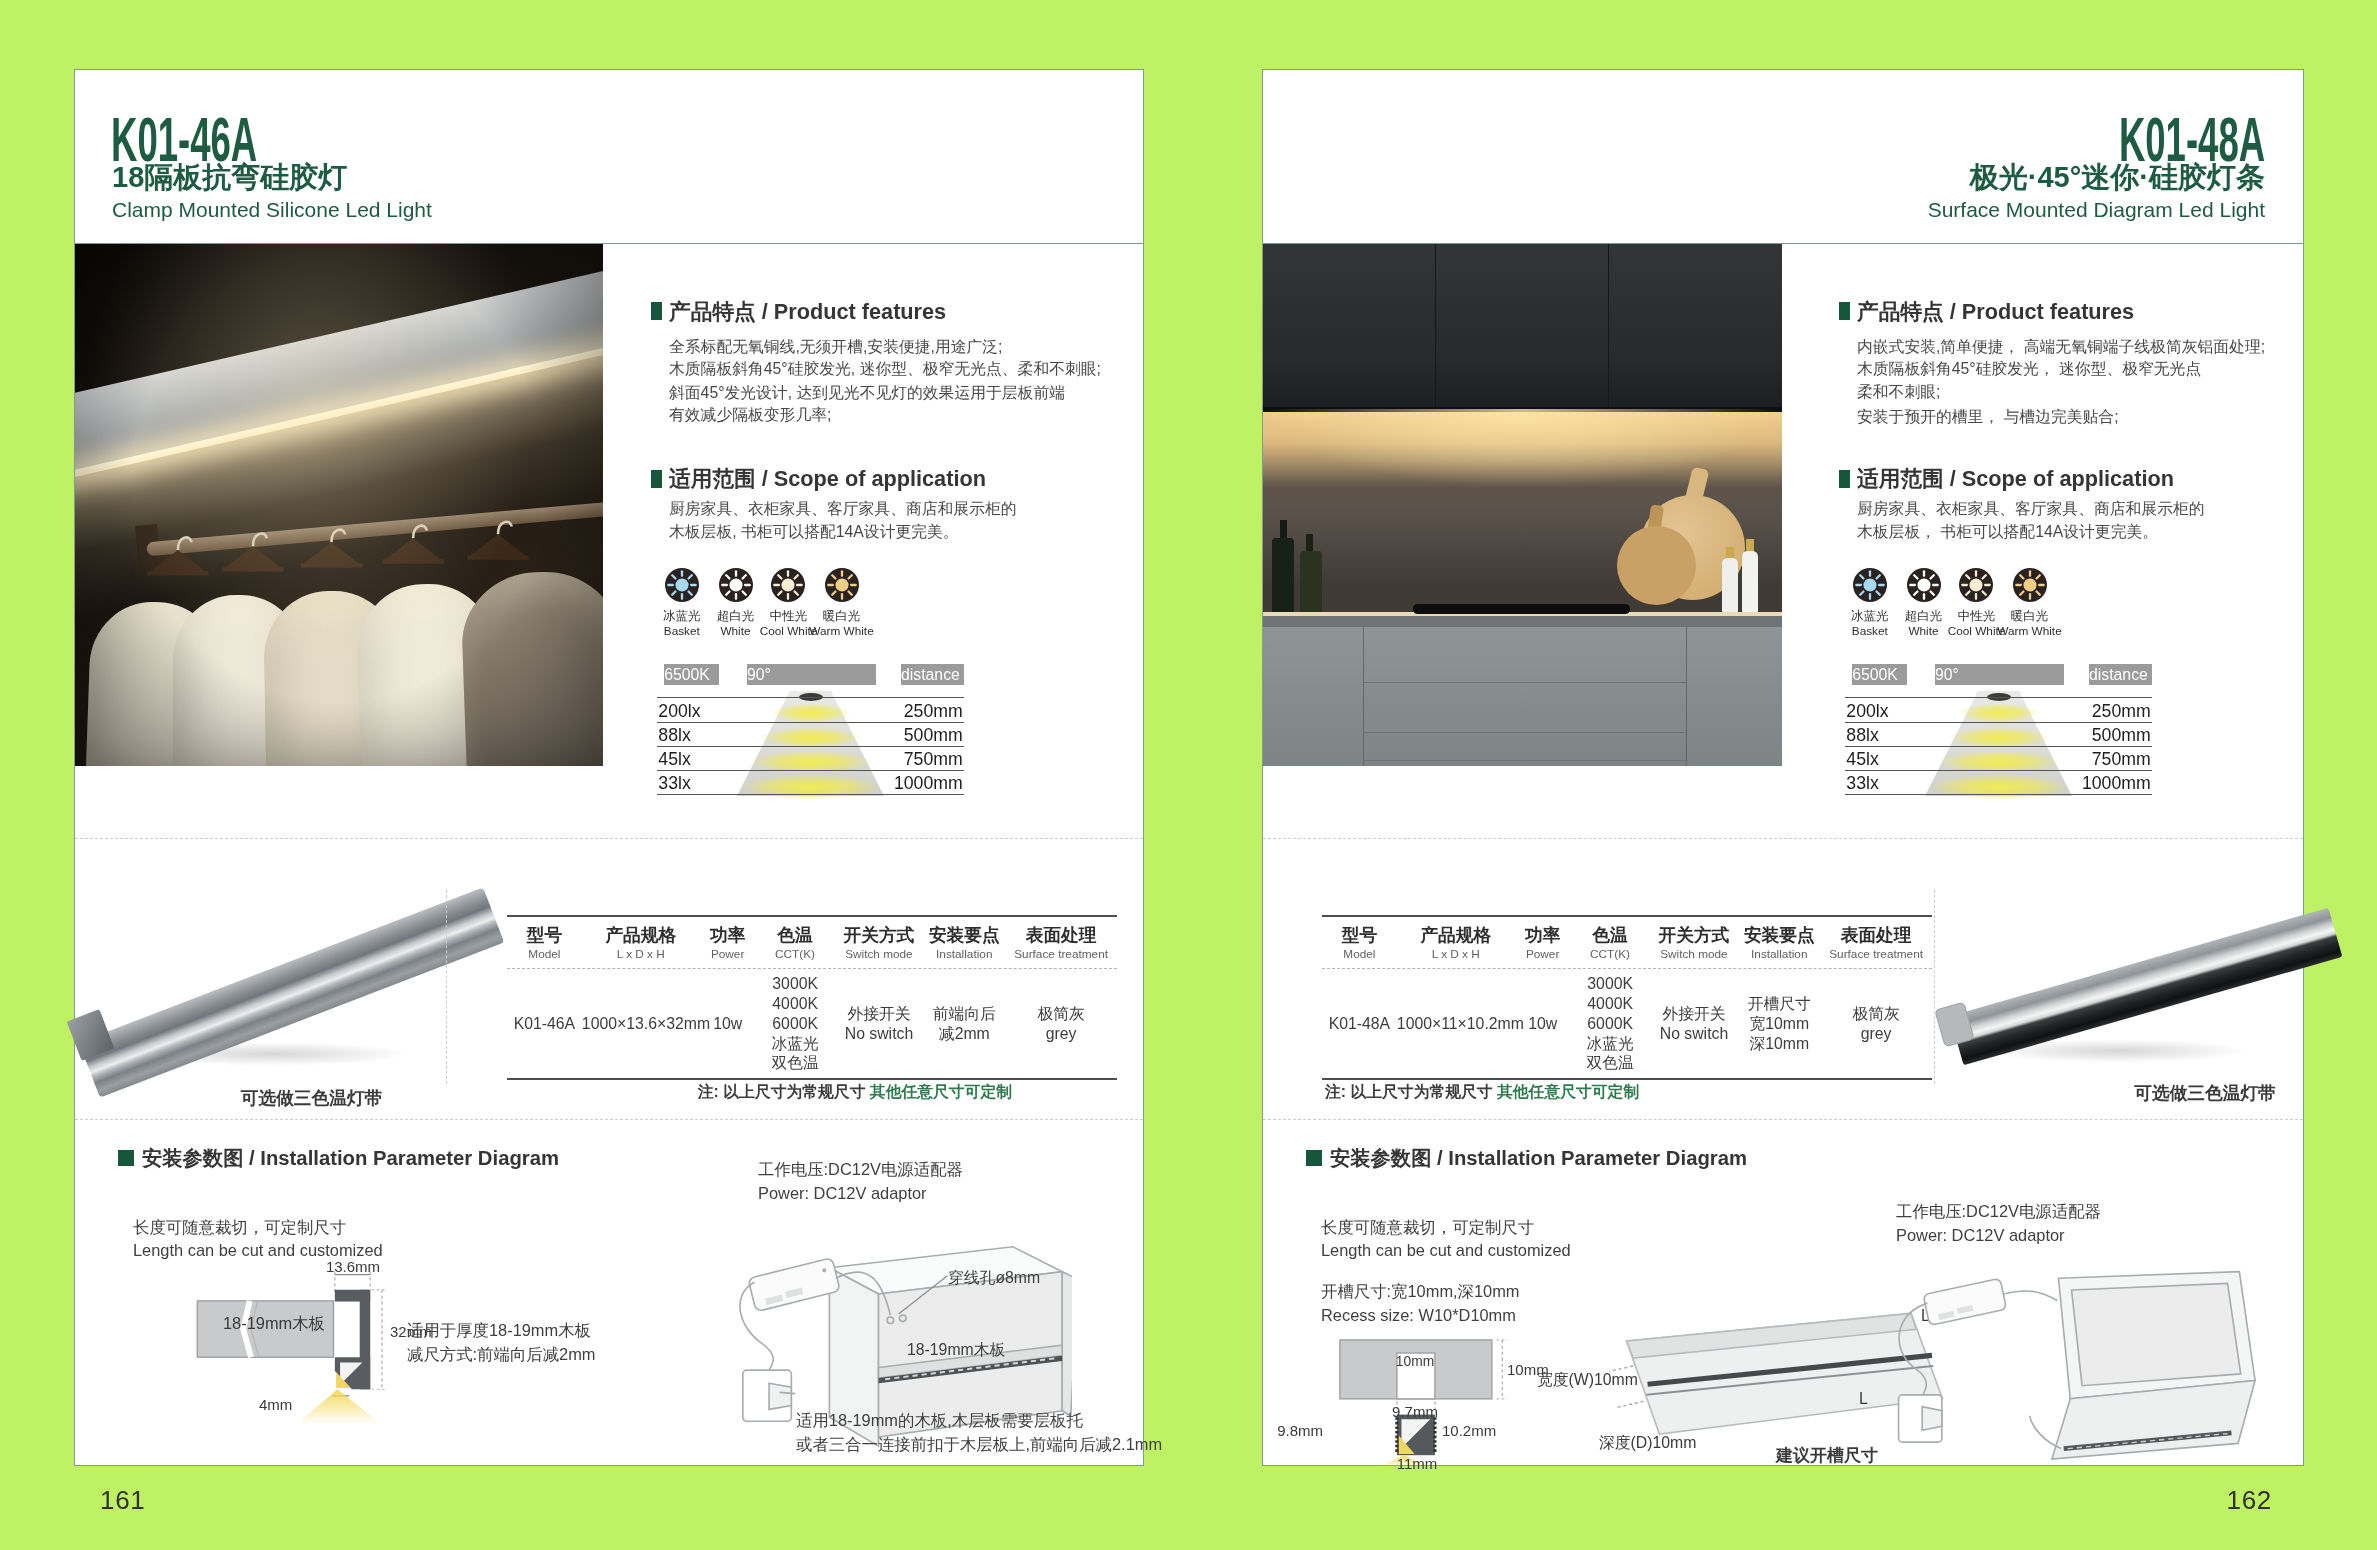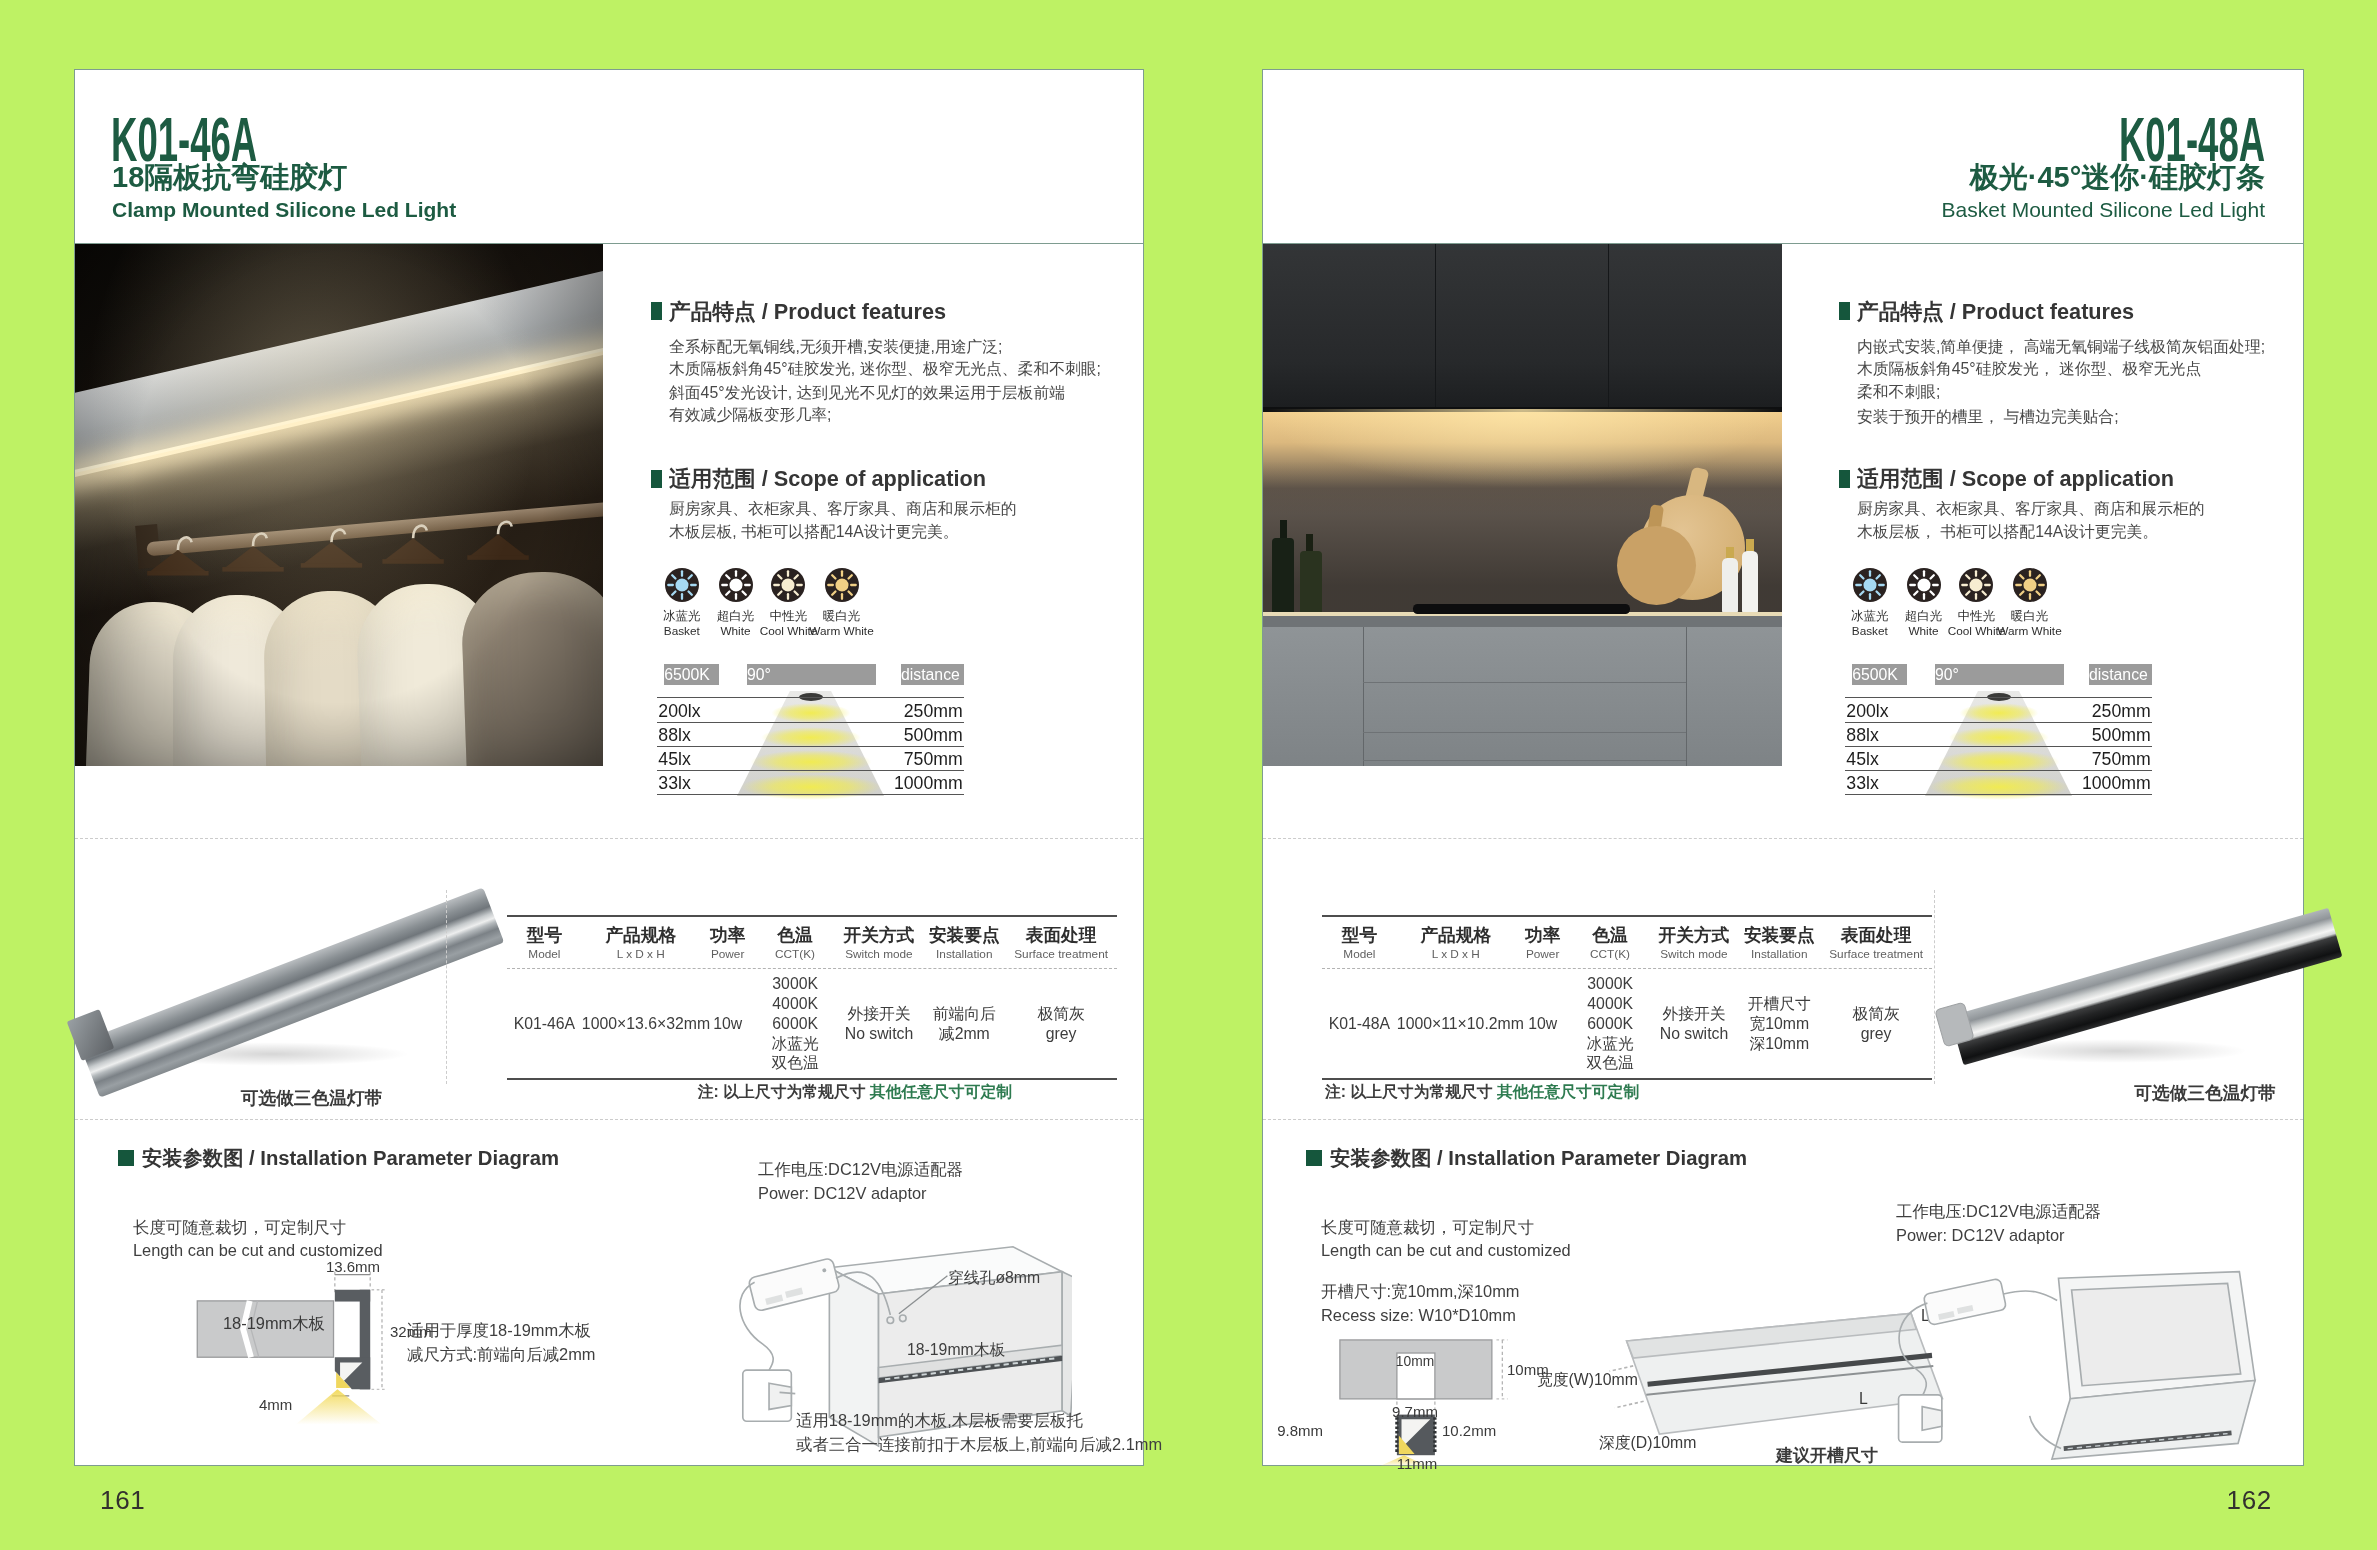--- a/index.html
+++ b/index.html
@@ -93,21 +93,21 @@
   .prof-shadow{height:23.6px;border-radius:50%;background:radial-gradient(ellipse,rgba(0,0,0,.16),rgba(0,0,0,0) 70%);}
 </style>
 </head>
 <body>
 
 <div class="sheet">
 
   <div class="page page-left">
     <div class="a model-title tl" style="left:36px;top:38px;">K01-46A</div>
     <div class="a sub-cn" style="left:37px;top:93px;">18隔板抗弯硅胶灯</div>
-    <div class="a sub-en" style="left:37px;top:129px;font-weight:bold;">Clamp Mounted Silicone Led Light</div>
+    <div class="a sub-en" style="left:37px;top:129px;">Clamp Mounted Silicone Led Light</div>
     <div class="a divider"></div>
 
     <div class="a photo photo-left">
       <div class="a pl-shelf"></div>
       <div class="a pl-led"></div>
       <div class="a pl-glow"></div>
       <div class="a pl-mount"></div>
       <div class="a pl-rail"></div>
       <svg class="a" style="left:66px;top:276px;width:407px;height:98px;" viewBox="0 0 620 150">
         <g fill="#3c2817">
@@ -389,21 +389,21 @@
     </svg>
     <div class="a itext" style="left:873px;top:1200px;font-size:15.8px;">穿线孔ø8mm</div>
     <div class="a itext" style="left:832px;top:1272px;font-size:15.8px;">18-19mm木板</div>
     <div class="a itext" style="left:721px;top:1342px;">适用18-19mm的木板,木层板需要层板托</div>
     <div class="a itext" style="left:721px;top:1366px;">或者三合一连接前扣于木层板上,前端向后减2.1mm</div>
   </div>
 
   <div class="page page-right">
     <div class="a model-title tr" style="right:38px;top:38px;">K01-48A</div>
     <div class="a sub-cn" style="right:38px;top:93px;">极光·45°迷你·硅胶灯条</div>
-    <div class="a sub-en" style="right:38px;top:129px;">Basket Mounted Silicone Led Light</div>
+    <div class="a sub-en" style="right:38px;top:129px;">Surface Mounted Diagram Led Light</div>
     <div class="a divider"></div>
 
     <div class="a photo photo-right">
       <div class="a pr-upper"></div>
       <div class="a pr-seam" style="left:172px;"></div>
       <div class="a pr-seam" style="left:345px;"></div>
       <div class="a pr-underline"></div>
       <div class="a pr-wallbase"></div>
       <div class="a pr-glow"></div>
       <div class="a pr-hot"></div>

